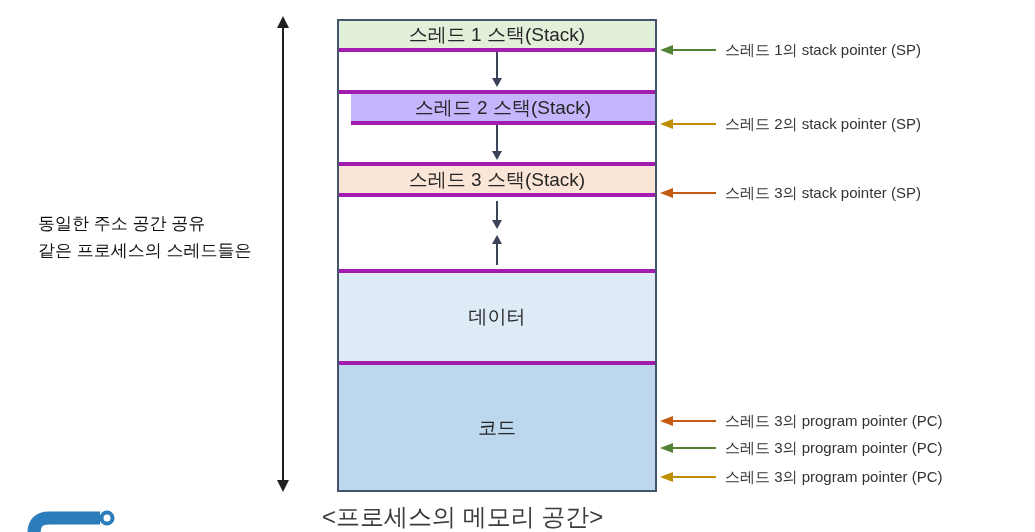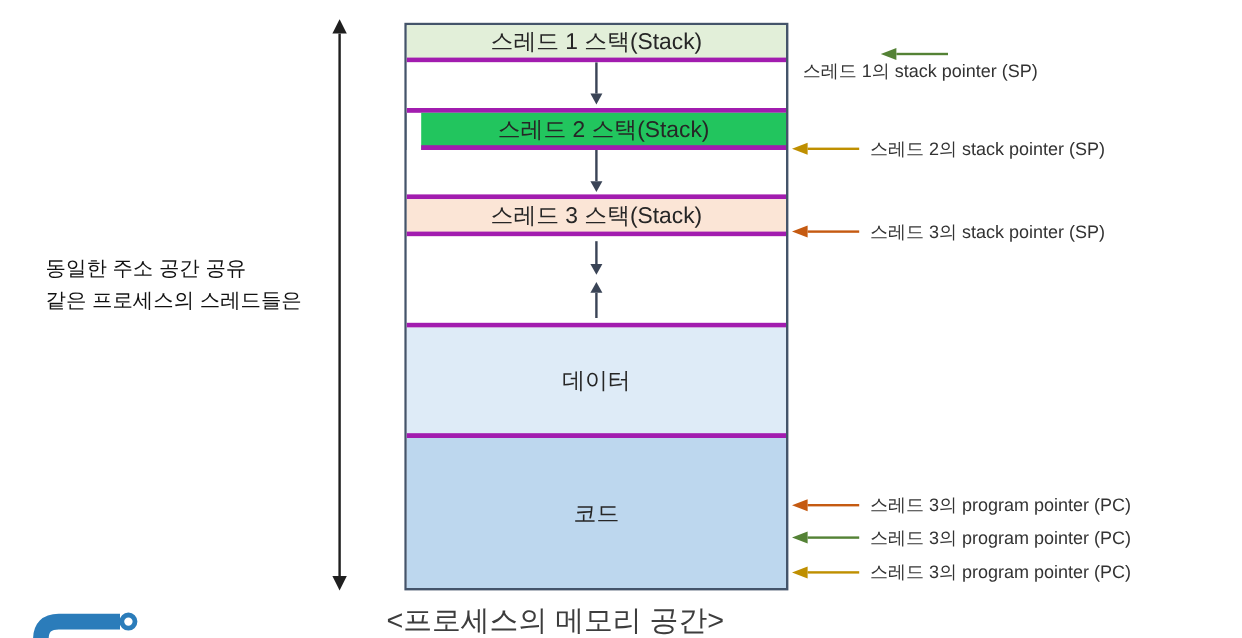--- a/index.html
+++ b/index.html
@@ -23,42 +23,42 @@
                line-height:27px; color:#111; white-space:nowrap; }
 
   
   .membox { position:absolute; left:337px; top:19px; width:320px; height:473px;
             border:2px solid #44546a; background:#fff; display:flex; flex-direction:column; }
   .sec { display:flex; align-items:center; justify-content:center;
          border-bottom:4px solid #a21caf; flex:0 0 auto; }
   .sec.last { border-bottom:none; flex:1 1 auto; }
   .sec-label { font-size:19px; color:#262626; }
   .bg-green     { background:#e2efd9; }
-  .bg-yellow    { background:#22c55e;margin-left:12px; }
+  .bg-yellow    { background:#c4b5fd;margin-left:12px; }
   .bg-pink      { background:#fbe5d6; }
   .bg-blue      { background:#bdd7ee; }
   .bg-lightblue { background:#deebf7; }
   .h31 { height:31px; } .h42 { height:42px; } .h41 { height:41px; }
   .h76 { height:76px; } .h47 { height:47px; } .h92 { height:92px; }
   .gap { background:#fff; flex-direction:column; justify-content:flex-start; }
   .gap3 { justify-content:space-between; padding:4px 0; }
 
   
   .down-arrow, .up-arrow { display:flex; flex-direction:column; align-items:center; color:#3a4456; }
   .da-shaft { width:2px; height:26px; background:currentColor; }
   .da-head  { width:0; height:0; border-left:5px solid transparent;
               border-right:5px solid transparent; border-top:9px solid currentColor; }
   .ua-head  { width:0; height:0; border-left:5px solid transparent;
               border-right:5px solid transparent; border-bottom:9px solid currentColor; }
   .ua-shaft { width:2px; height:21px; background:currentColor; }
   .gap3 .da-shaft { height:19px; }
 
   
   .ptr { position:absolute; left:660px; display:flex; align-items:center; height:20px; white-space:nowrap; }
-  .ptr-sp1 { top:40px;flex-direction:column; } .ptr-sp2 { top:114px; } .ptr-sp3 { top:183px; }
+  .ptr-sp1 { top:40px; } .ptr-sp2 { top:114px; } .ptr-sp3 { top:183px; }
   .ptr-pc1 { top:411px; } .ptr-pc2 { top:438px; } .ptr-pc3 { top:467px; }
   .h-arrow { display:flex; align-items:center; width:56px; flex:0 0 auto; }
   .ha-head  { width:0; height:0; border-top:5px solid transparent;
               border-bottom:5px solid transparent; border-right:13px solid currentColor; }
   .ha-shaft { height:2px; flex:1; background:currentColor; }
   .arrow-green  { color:#548235; }
   .arrow-gold   { color:#bf8f00; }
   .arrow-orange { color:#c55a11; }
   .ptr-label { margin-left:9px; font-size:15px; color:#333; }
 

